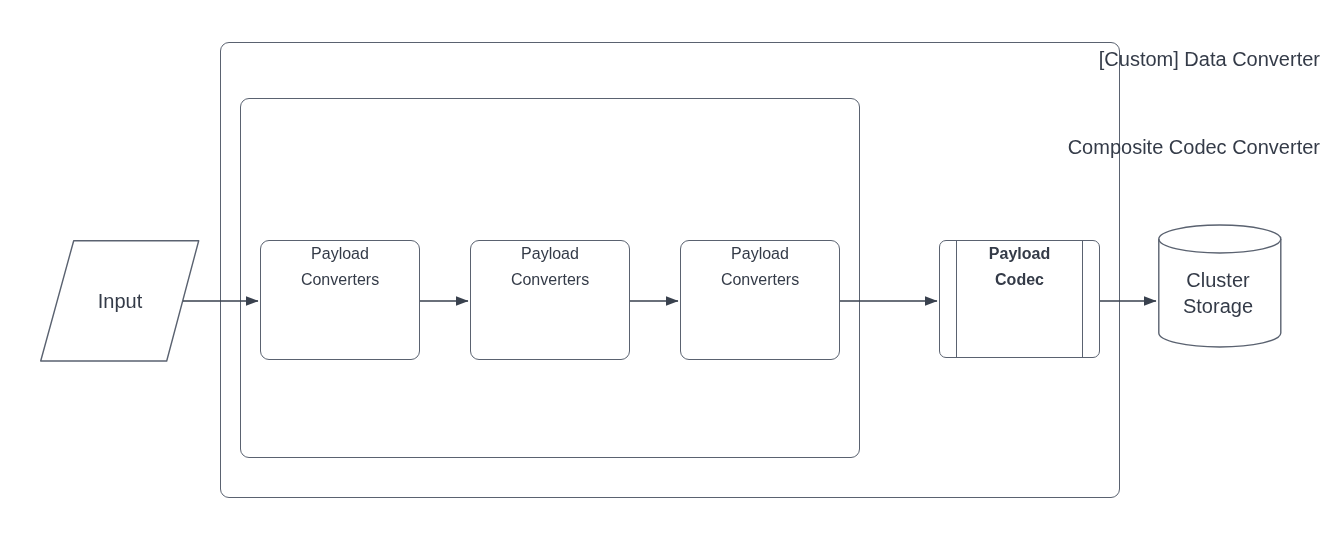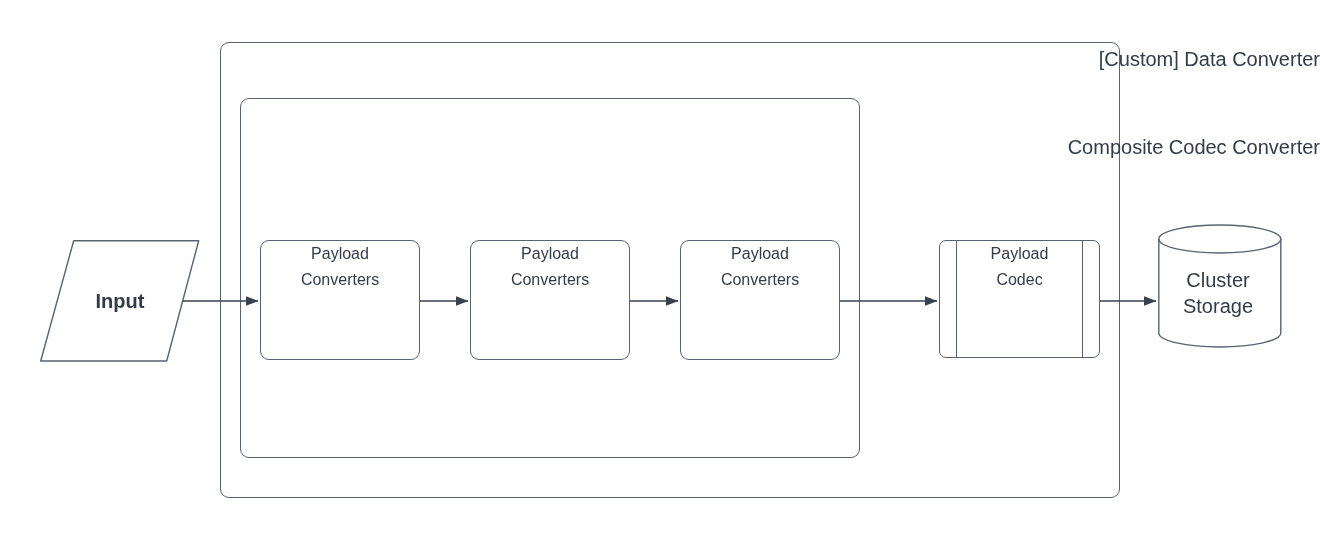--- a/index.html
+++ b/index.html
@@ -53,21 +53,21 @@
     justify-content: center;
     text-align: center;
     font-size: 16px;
     line-height: 26px;
     color: var(--text);
   }
   .pc1 { left: 260px; top: 240px; width: 160px; height: 120px; }
   .pc2 { left: 470px; top: 240px; width: 160px; height: 120px; }
   .pc3 { left: 680px; top: 240px; width: 160px; height: 120px; }
 
-  .codec { left: 939px; top: 240px; width: 161px; height: 118px; border-radius: 7px; }
+  .codec { left: 939px; top: 240px; width: 161px; height: 118px; border-radius: 7px; font-weight: bold; }
   .codec-bars {
     position: absolute;
     left: 16px; right: 16px; top: 0; bottom: 0;
     border-left: 1.2px solid var(--stroke);
     border-right: 1.2px solid var(--stroke);
     pointer-events: none;
   }
   .codec .node-label { position: relative; z-index: 1; }
 
   .node-label { max-width: 118px; }
@@ -76,21 +76,21 @@
   .shape-wrap {
     position: absolute;
     display: flex;
     align-items: center;
     justify-content: center;
     text-align: center;
     font-size: 20px;
     line-height: 26px;
     color: var(--text);
   }
-  .input-shape   { left: 40px;   top: 240px; width: 160px; height: 122px; font-weight: bold; }
+  .input-shape   { left: 40px;   top: 240px; width: 160px; height: 122px; }
   .storage-shape { left: 1158px; top: 224px; width: 120px; height: 124px; }
   .shape-wrap svg { position: absolute; left: 0; top: 0; }
   .storage-shape .node-label { position: relative; padding-top: 14px; max-width: 90px; }
   .input-shape .node-label   { position: relative; }
 
   .edges-layer {
     position: absolute;
     left: 0; top: 0;
     pointer-events: none;
   }

